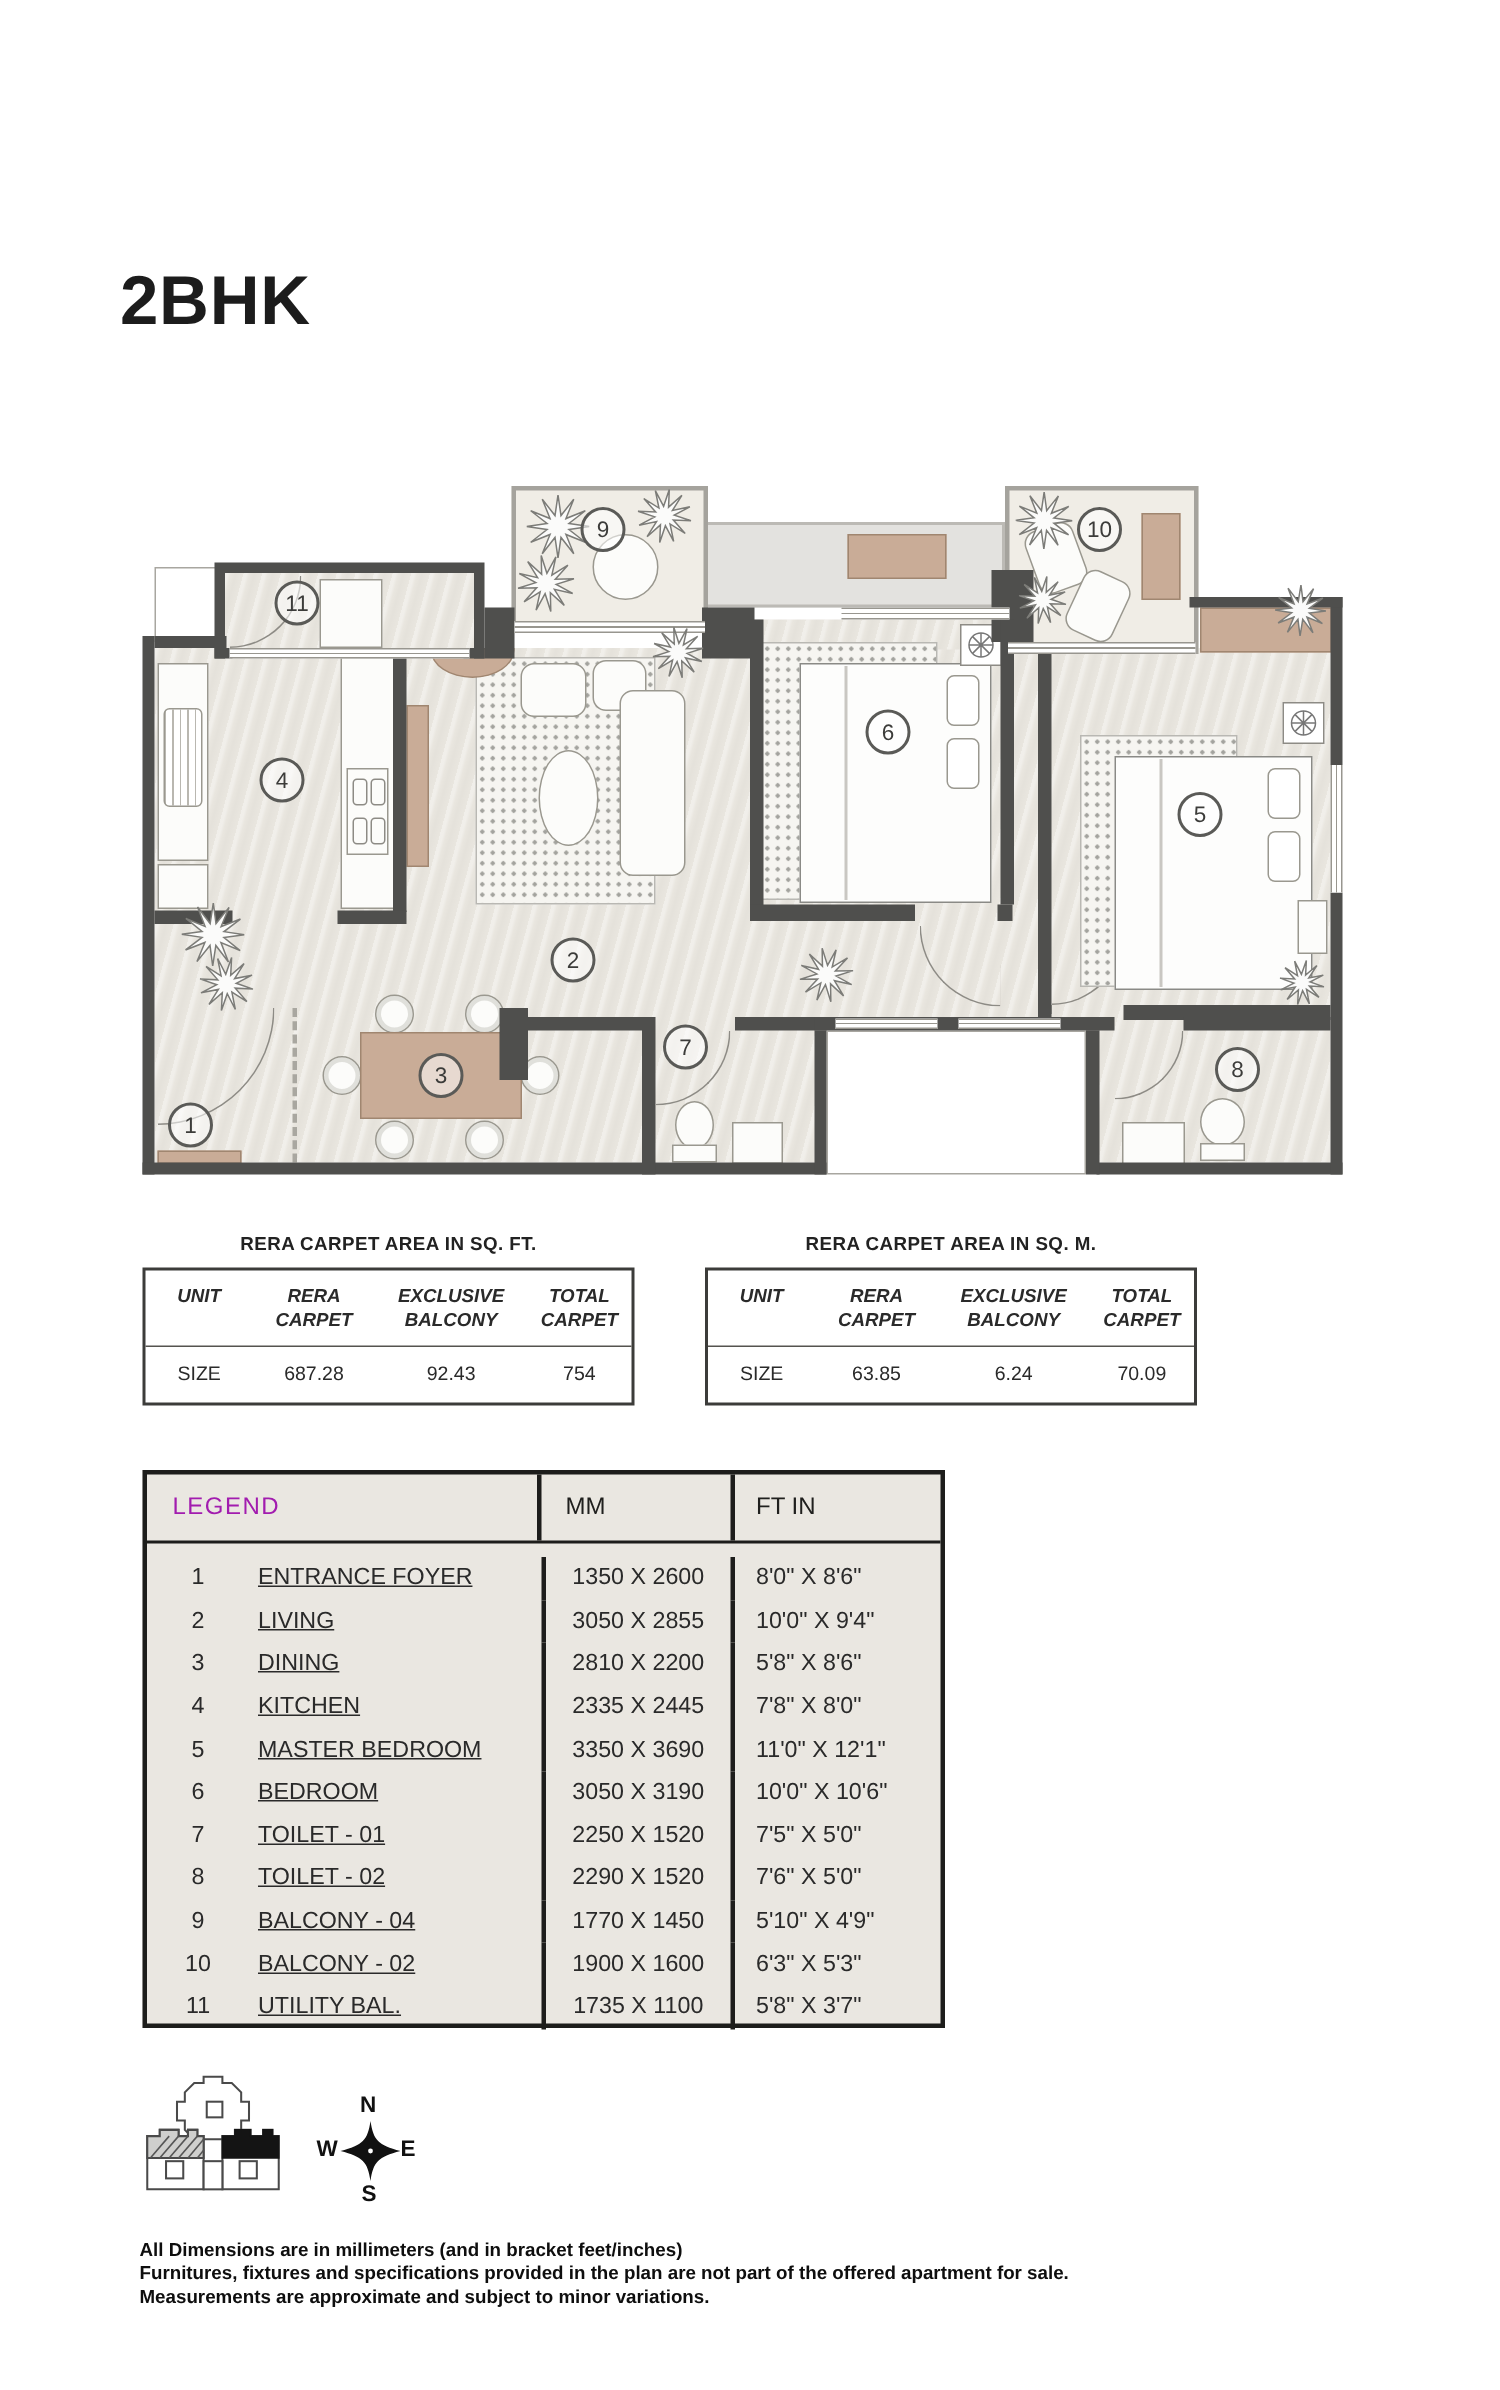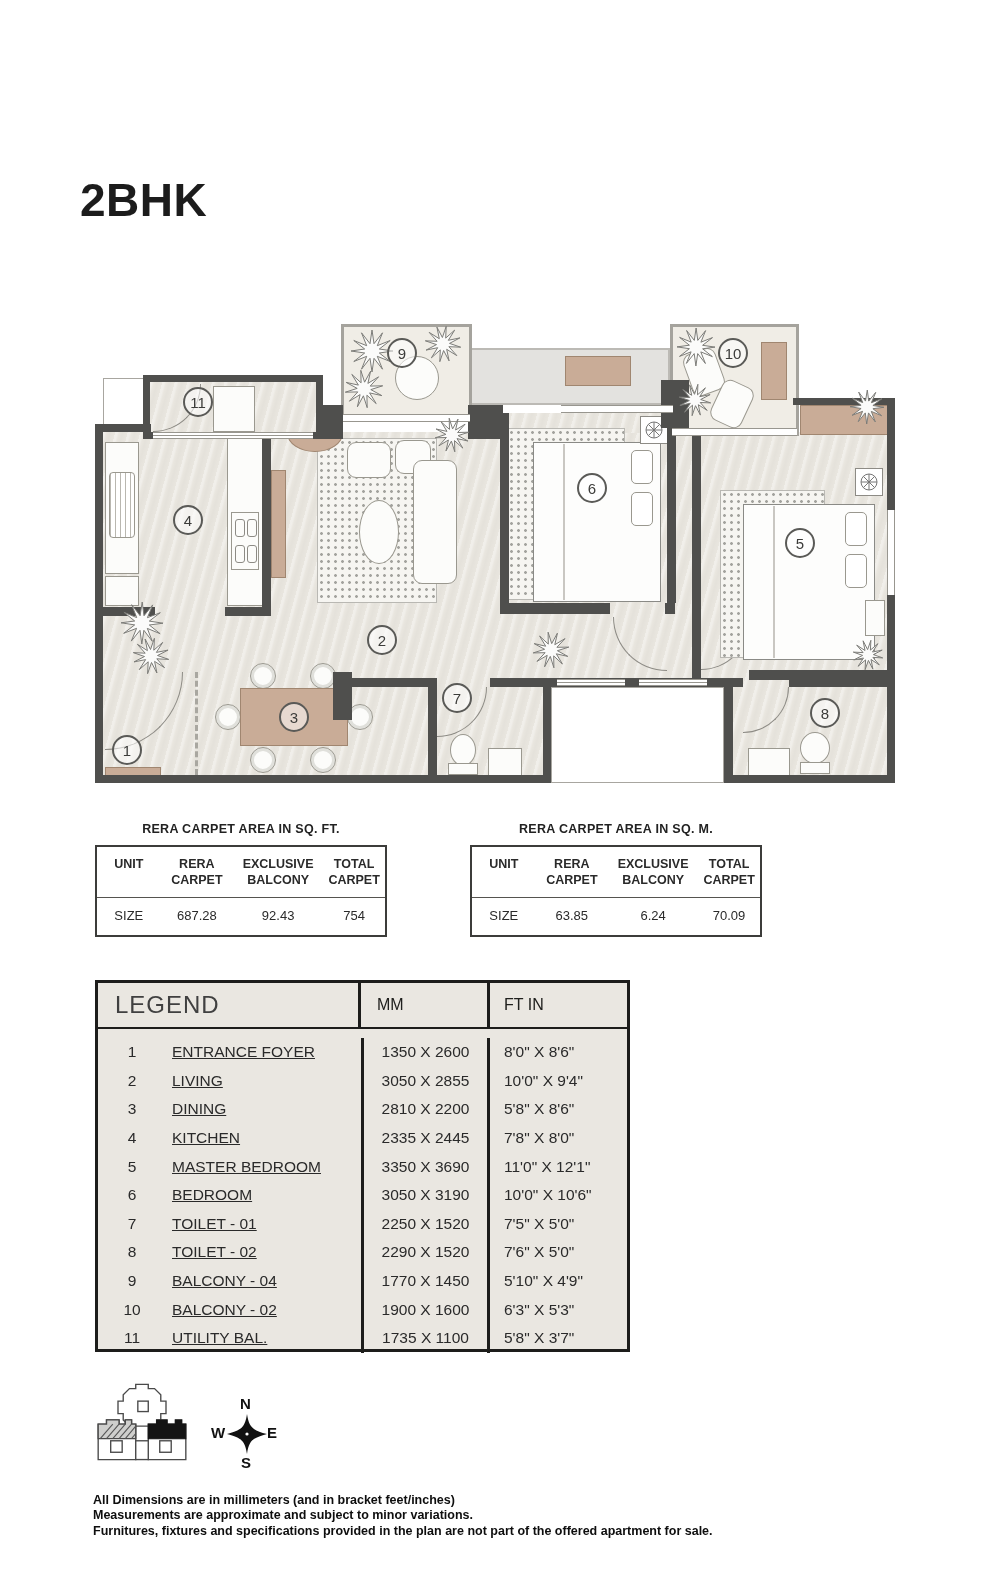--- a/index.html
+++ b/index.html
@@ -33,36 +33,36 @@
   #plan .arc{box-sizing:border-box;z-index:9;background:transparent;}
   #plan .arc-br{border:1.6px solid #8d8b85;border-left:0;border-top:0;border-radius:0 0 100% 0;}
   #plan .arc-bl{border:1.6px solid #8d8b85;border-right:0;border-top:0;border-radius:0 0 0 100%;}
   #plan .rlabel{width:30px;height:30px;border:2px solid #5a5a57;border-radius:50%;background:rgba(255,255,255,.55);display:flex;align-items:center;justify-content:center;font-size:15px;color:#3c3c3a;z-index:40;box-sizing:border-box;}
   #plan .plant{z-index:35;}
   #plan .fan{background:#fff;border:1px solid #8d8b85;box-sizing:border-box;z-index:14;display:flex;align-items:center;justify-content:center;}
   #plan .semi{border-radius:0 0 60px 60px / 0 0 40px 40px;}
   #plan .dash{border-left:3px dashed #a9a7a0;z-index:9;}
 
   
-  .area-tbl{position:absolute;width:292px;}
+  .area-tbl{position:absolute;width:328px;}
   .area-tbl .ttl{text-align:center;font-size:12.5px;font-weight:700;letter-spacing:.3px;margin-bottom:9px;color:#222;}
   .area-tbl .box{border:2px solid #3c3c3a;background:#fff;}
   .area-tbl .hrow,.area-tbl .drow{display:flex;}
-  .area-tbl .hrow{padding:9px 0 8px;}
+  .area-tbl .hrow{padding:9px 0 8px;font-style:italic;}
   .area-tbl .drow{border-top:1.5px solid #55534f;padding:10px 0 12px;}
   .area-tbl .c{text-align:center;font-size:12.5px;}
   .area-tbl .hrow .c{font-weight:700;line-height:1.3;color:#2a2a2a;}
   .area-tbl .drow .c{font-size:13px;color:#2a2a2a;}
   .area-tbl .c1{width:72px;} .area-tbl .c2{width:82px;} .area-tbl .c3{width:102px;} .area-tbl .c4{width:70px;}
 
   
   #legend{position:absolute;left:95px;top:980px;width:535px;height:372px;background:#eae7e1;border:3px solid #1d1d1b;box-sizing:border-box;}
   #legend .hdr{display:flex;height:44px;border-bottom:2.5px solid #1d1d1b;}
   #legend .hc{display:flex;align-items:center;box-sizing:border-box;}
-  #legend .hc1{width:263px;border-right:3px solid #1d1d1b;padding-left:17px;font-size:24px;letter-spacing:1px;color:#404040;}
+  #legend .hc1{width:263px;border-right:3px solid #1d1d1b;padding-left:17px;font-size:16px;letter-spacing:1px;color:#a21caf;}
   #legend .hc2{width:129px;border-right:3px solid #1d1d1b;padding-left:16px;font-size:16px;color:#20201e;}
   #legend .hc3{flex:1;padding-left:14px;font-size:16px;color:#20201e;}
   #legend .rows{padding-top:9px;}
   #legend .lg-row{display:flex;height:28.6px;align-items:center;font-size:15.5px;color:#2a2a2a;}
   #legend .lg-no{width:40px;margin-left:14px;text-align:center;}
   #legend .lg-name{width:209px;padding-left:20px;box-sizing:border-box;text-decoration:underline;}
   #legend .lg-mm{width:129px;text-align:center;border-left:3px solid #1d1d1b;border-right:3px solid #1d1d1b;align-self:stretch;display:flex;align-items:center;justify-content:center;box-sizing:border-box;}
   #legend .lg-ft{flex:1;padding-left:14px;}
 
   
@@ -401,15 +401,15 @@
   <span class="s">S</span>
   <span class="w">W</span>
   <svg width="44" height="44" viewBox="0 0 44 44">
     <path d="M22 2 C24 15 27 18 42 22 C27 26 24 29 22 42 C20 29 17 26 2 22 C17 18 20 15 22 2 Z" fill="#111"></path>
     <circle cx="22" cy="22" r="1.6" fill="#fff"></circle>
   </svg>
 </div>
 
 <div id="disclaimer">
   <div>All Dimensions are in millimeters (and in bracket feet/inches)</div>
+  <div>Furnitures, fixtures and specifications provided in the plan are not part of the offered apartment for sale.</div>
   <div>Measurements are approximate and subject to minor variations.</div>
-  <div>Furnitures, fixtures and specifications provided in the plan are not part of the offered apartment for sale.</div>
 </div>
 
 </body></html>

